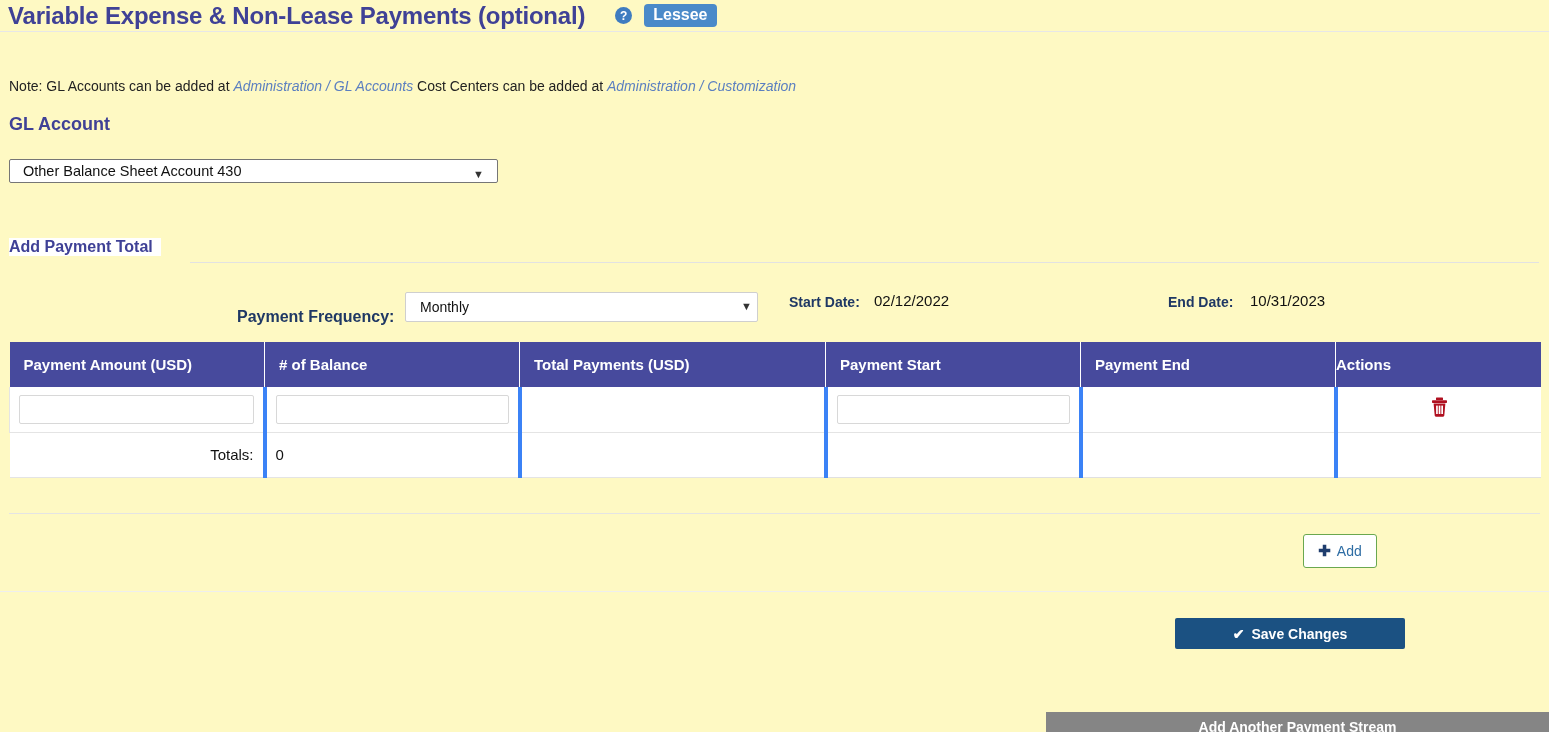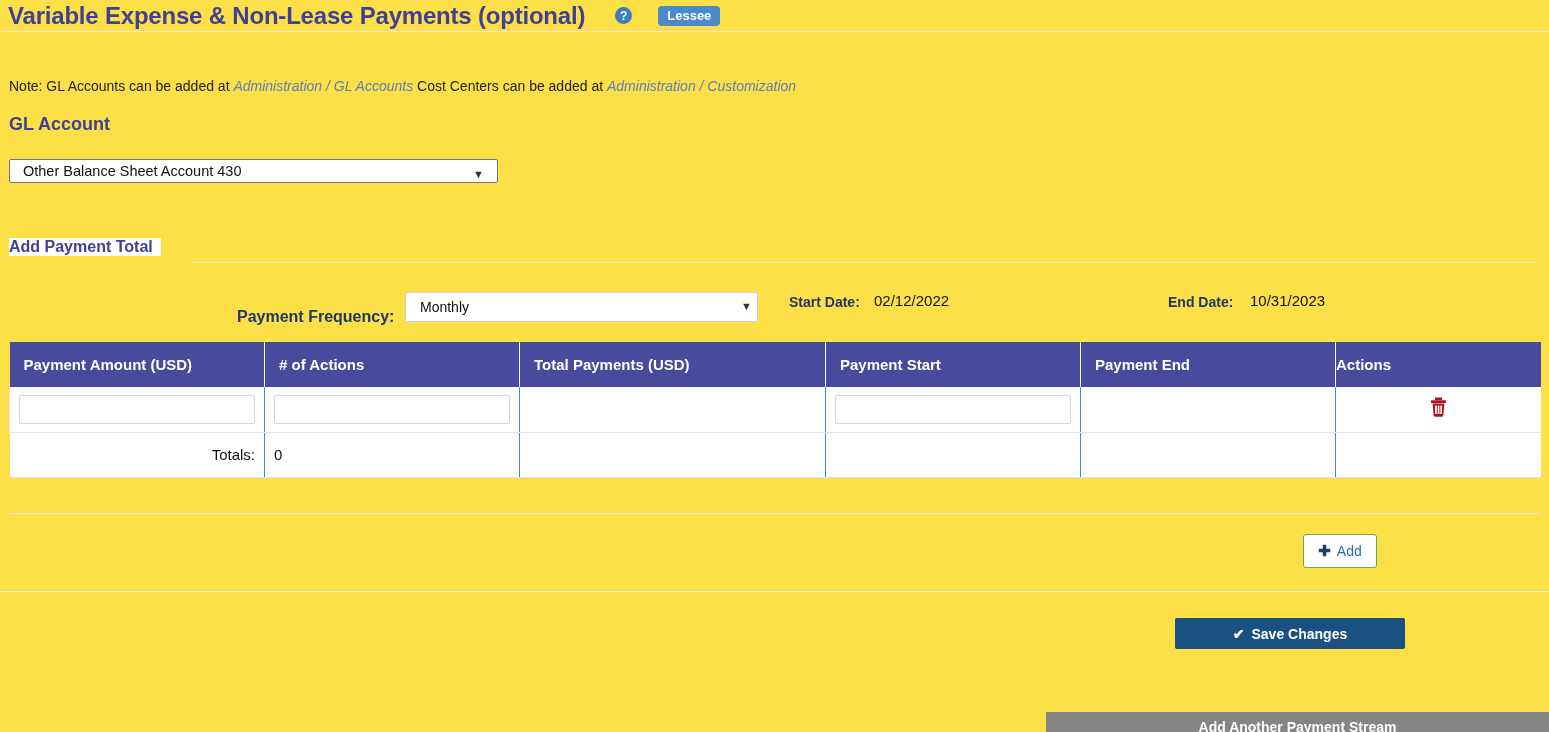--- a/index.html
+++ b/index.html
@@ -6,21 +6,21 @@
   html, body {
     margin: 0;
     padding: 0;
     background: #ffffff;
     font-family: "Liberation Sans", sans-serif;
   }
   .page {
     position: relative;
     width: 1549px;
     height: 732px;
-    background: #fde047;
+    background: #fef9c3;
     overflow: hidden;
     text-decoration: underline;
   }
 
   
   .title-bar {
     position: absolute;
     left: 0; top: 0;
     width: 1549px; height: 31px;
     display: flex;
@@ -43,24 +43,24 @@
     font-size: 12px;
     font-weight: bold;
     display: flex;
     align-items: center;
     justify-content: center;
     line-height: 1;
     cursor: pointer;
     flex: 0 0 auto;
   }
   .role-badge {
-    margin-left: 26px;
+    margin-left: 12px;
     background: #4a8ac9;
     color: #ffffff;
-    font-size: 13px;
+    font-size: 16px;
     font-weight: bold;
     border-radius: 4px;
     padding: 3px 9px 4px;
     line-height: 1;
     white-space: nowrap;
   }
   .title-divider {
     position: absolute;
     left: 0; top: 31px;
     width: 1549px; height: 1px;
@@ -192,21 +192,21 @@
     border-right: 1px solid #ffffff;
     height: 45px;
     vertical-align: middle;
   }
   .pay-table thead th.actions-col {
     text-align: left;
     padding-left: 0;
     border-right: none;
   }
   .pay-table tbody td {
-    border-right: 1px solid #3b82f6;
+    border-right: 4px solid #3b82f6;
     border-bottom: 1px solid #e4e4e4;
     height: 45px;
     padding: 0 9px;
     vertical-align: middle;
     background: #ffffff;
   }
   .pay-table tbody td:last-child { border-right: none; }
   .pay-table tbody td.cell-first { border-left: 1px solid #e4e4e4; }
   .cell-input {
     width: 100%;
@@ -354,21 +354,21 @@
       <col style="width:255px">
       <col style="width:255px">
       <col style="width:306px">
       <col style="width:255px">
       <col style="width:255px">
       <col style="width:205px">
     </colgroup>
     <thead>
       <tr>
         <th>Payment Amount (USD)</th>
-        <th># of Actions</th>
+        <th># of Balance</th>
         <th>Total Payments (USD)</th>
         <th>Payment Start</th>
         <th>Payment End</th>
         <th class="actions-col">Actions</th>
       </tr>
     </thead>
     <tbody>
       <tr>
         <td class="cell-first">
           <input class="cell-input" type="text" value="" style="">

